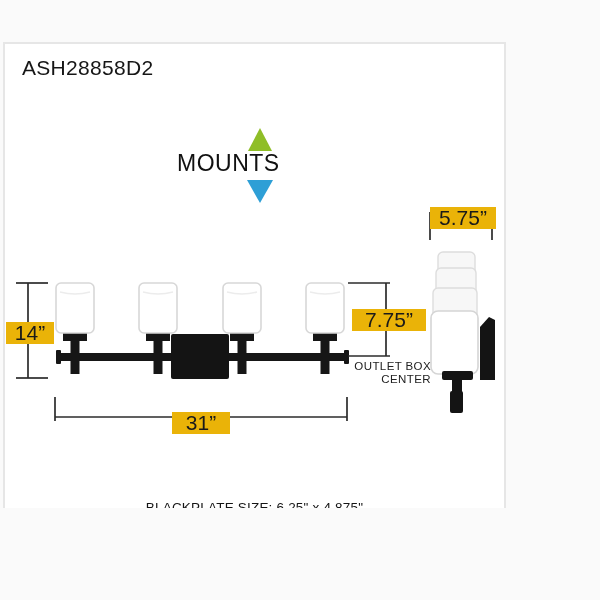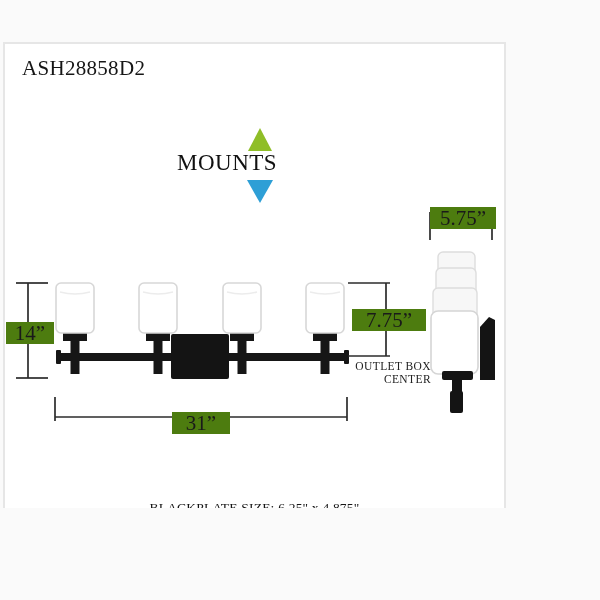--- a/index.html
+++ b/index.html
@@ -1,36 +1,36 @@
 <!DOCTYPE html>
 <html><head>
 <meta charset="utf-8">
 <style>
   html,body{margin:0;padding:0;}
   body{
     width:600px;height:600px;background:#fafafa;
     font-family:"Liberation Sans", sans-serif;color:#1c1c1c;
     -webkit-font-smoothing:antialiased;
   }
-  .page{position:relative;width:600px;height:508px;overflow:hidden;font-family:Liberation Serif, serif;}
+  .page{position:relative;width:600px;height:508px;overflow:hidden;}
   .card{
     position:absolute;left:3px;top:42px;width:503px;height:506px;
     background:#ffffff;border:2px solid #e6e6e6;box-sizing:border-box;
   }
   .art{position:absolute;left:0;top:0;pointer-events:none;}
   .label{position:absolute;white-space:nowrap;}
   .model{
     left:22px;top:56px;font-size:21px;letter-spacing:.3px;color:#161616;
   }
   .mounts-label{
     left:177px;top:150px;width:166px;text-align:left;
     font-size:23px;letter-spacing:.5px;color:#111;
   }
   .dim{
-    text-align:center;background:#4d7c0f;color:#1a1a1a;
+    text-align:center;background:#eab308;color:#1a1a1a;
     font-size:21px;line-height:22px;padding:0 2px;
   }
   .dim-10{left:6px;top:322px;width:44px;}
   .dim-775{left:352px;top:309px;width:70px;}
   .dim-31{left:172px;top:412px;width:54px;}
   .dim-575{left:430px;top:207px;width:62px;}
   .outlet-caption{
     left:341px;top:360px;width:90px;text-align:right;
     font-size:11.5px;line-height:13px;letter-spacing:.4px;color:#222;
   }

